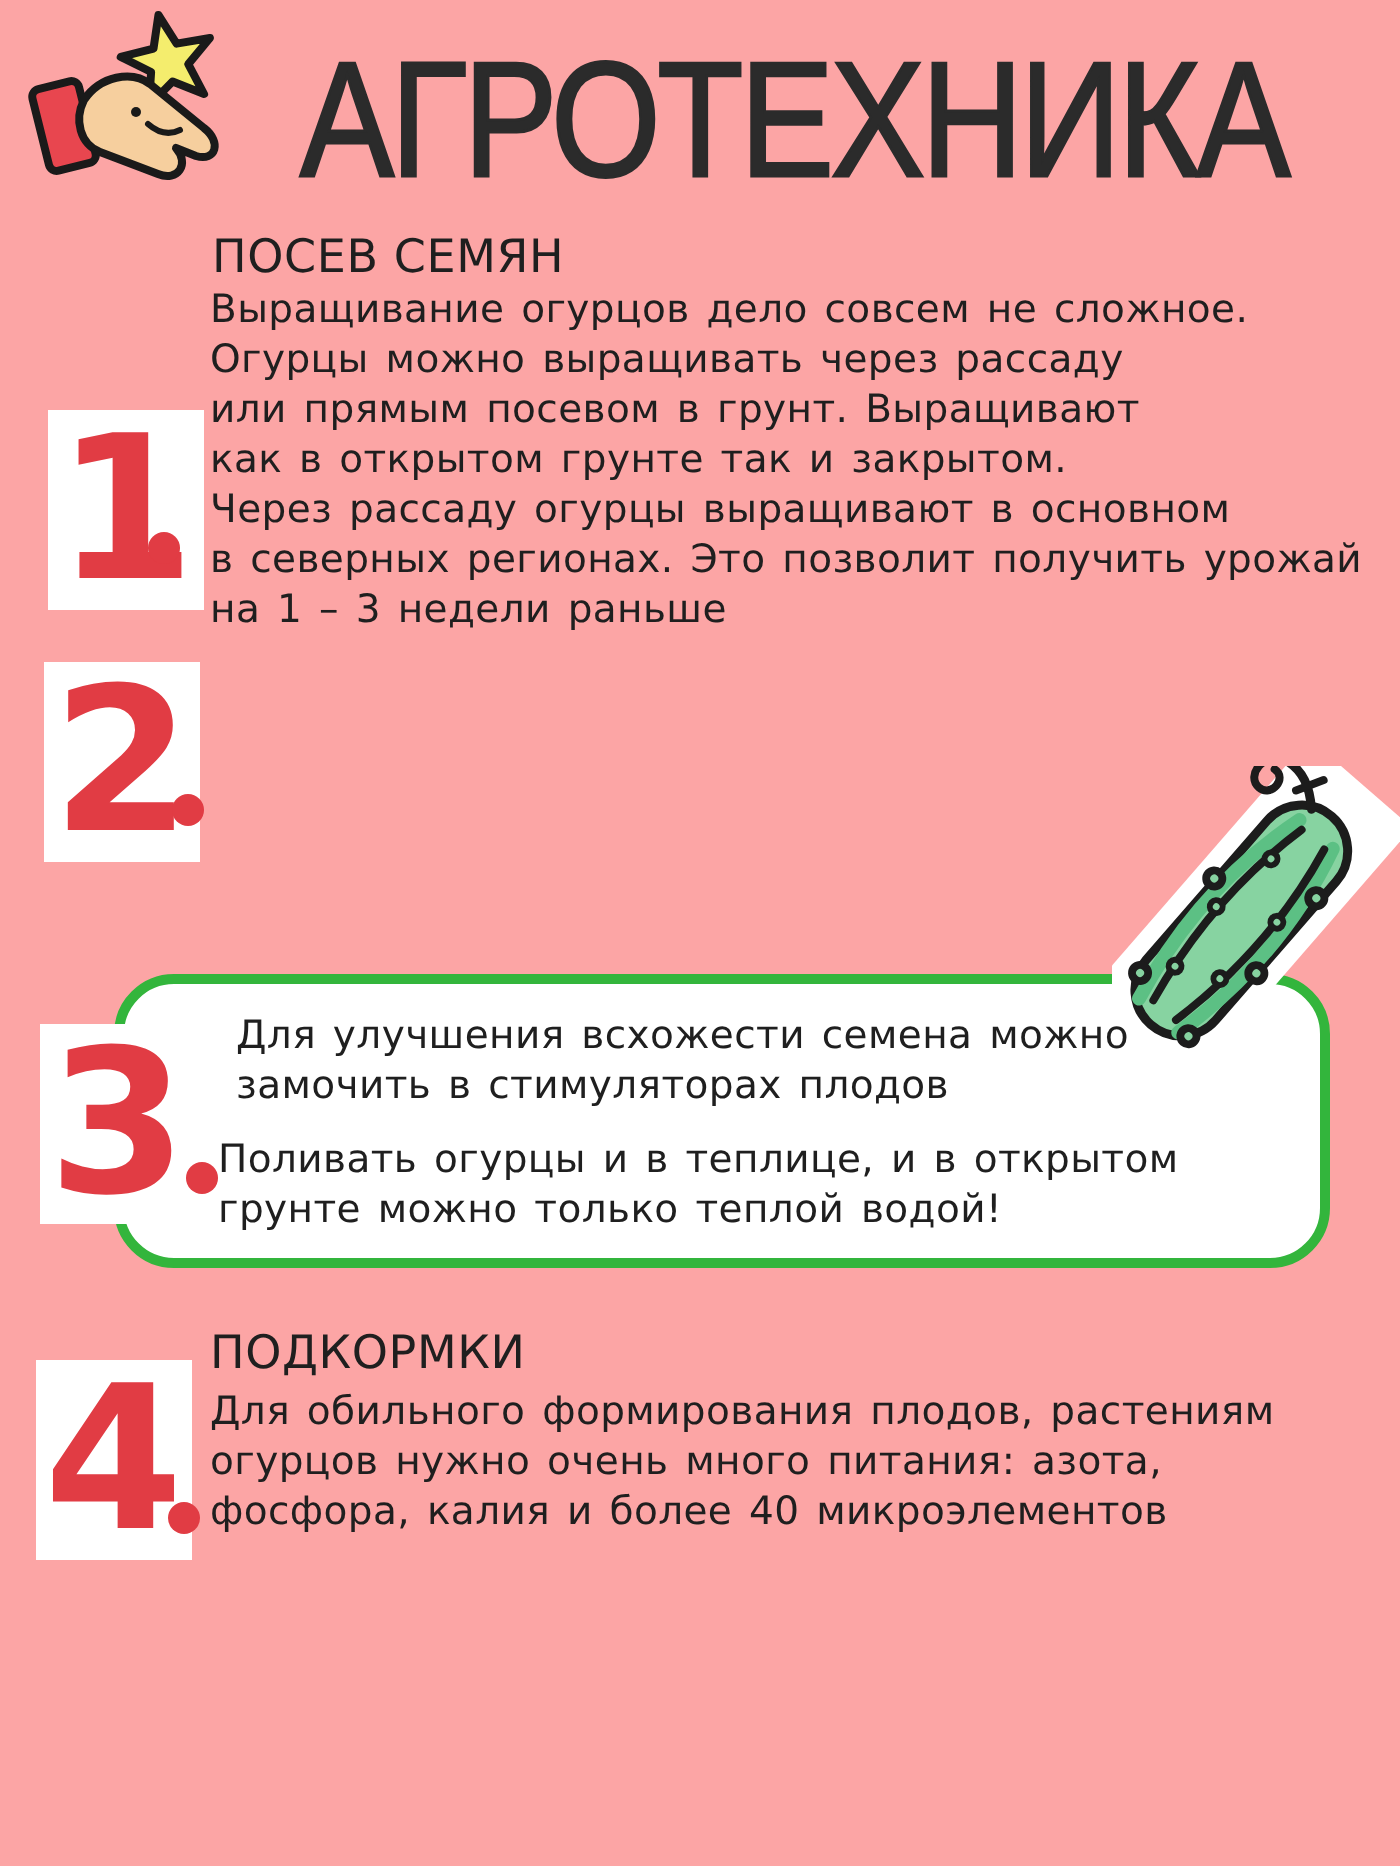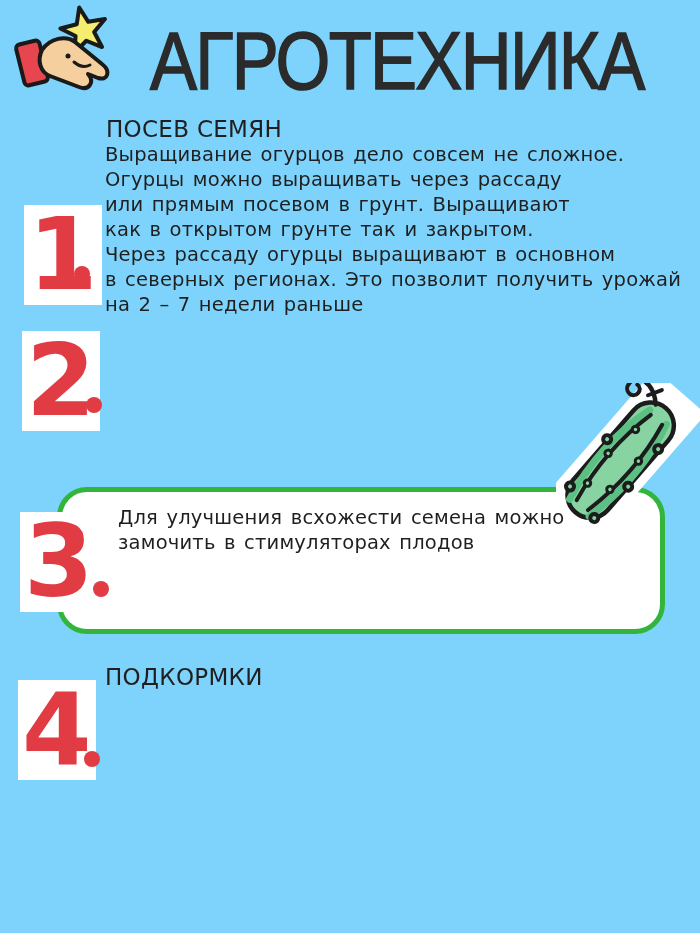--- a/index.html
+++ b/index.html
@@ -2,21 +2,21 @@
 <html lang="ru"><head>
 <meta charset="utf-8">
 <style>
   :root{
     --red:#e13c44;
     --green:#33b53c;
     --ink:#1f1f1f;
   }
   html,body{margin:0;padding:0;background:#fff;}
   .page{
-    position:relative;width:700px;height:933px;background:#7dd3fc;overflow:hidden;
+    position:relative;width:700px;height:933px;background:#fca5a5;overflow:hidden;
     font-family:"DejaVu Sans","Liberation Sans",sans-serif;color:var(--ink);
   }
   .abs{position:absolute;}
   
   .logo{left:12px;top:4px;width:118px;height:104px;}
   .title{
     left:150px;top:14px;margin:0;white-space:nowrap;
     font-family:"Liberation Sans",sans-serif;font-weight:400;
     font-size:82px;letter-spacing:-2px;color:#2b2b2b;
     -webkit-text-stroke:1.5px #2b2b2b;
@@ -77,30 +77,32 @@
 
   <div class="abs num n1">1</div>
   <div class="abs dot d1"></div>
   <div class="abs heading h-s1">ПОСЕВ СЕМЯН</div>
   <div class="abs body-text b-s1">Выращивание огурцов дело совсем не сложное.
 Огурцы можно выращивать через рассаду
 или прямым посевом в грунт. Выращивают
 как в открытом грунте так и закрытом.
 Через рассаду огурцы выращивают в основном
 в северных регионах. Это позволит получить урожай
-на 2 – 7 недели раньше</div>
+на 1 – 3 недели раньше</div>
 
   <div class="abs num n2">2</div>
   <div class="abs dot d2"></div>
 
   <div class="abs tip-box"></div>
   <div class="abs num n3">3</div>
   <div class="abs dot d3"></div>
   <div class="abs body-text tip1">Для улучшения всхожести семена можно
 замочить в стимуляторах плодов</div>
+  <div class="abs body-text tip2">Поливать огурцы и в теплице, и в открытом
+грунте можно только теплой водой!</div>
 
   <svg class="abs cucumber" viewBox="0 0 148 148" aria-hidden="true">
     <g transform="translate(64,78) rotate(-49)">
       <rect x="-78" y="-34" width="170" height="68" fill="#ffffff"></rect>
       <rect x="-68" y="-23" width="138" height="46" rx="23" fill="#87d3a1" stroke="#1c1c1c" stroke-width="4.5"></rect>
       <path d="M-62,13 Q0,27 58,11" stroke="#5cc084" stroke-width="7" fill="none" stroke-linecap="round"></path>
       <path d="M-62,-13 Q0,-27 58,-11" stroke="#5cc084" stroke-width="7" fill="none" stroke-linecap="round"></path>
       <circle cx="-52" cy="-21" r="4" fill="#87d3a1" stroke="#1c1c1c" stroke-width="4"></circle>
       <circle cx="8" cy="-24" r="4" fill="#87d3a1" stroke="#1c1c1c" stroke-width="4"></circle>
       <circle cx="-60" cy="18" r="4" fill="#87d3a1" stroke="#1c1c1c" stroke-width="4"></circle>
@@ -115,14 +117,17 @@
       <circle cx="12" cy="14" r="3.2" fill="#87d3a1" stroke="#1c1c1c" stroke-width="3"></circle>
       <path d="M66,-10 C74,-18 78,-26 76,-36" stroke="#1c1c1c" stroke-width="4.5" fill="none" stroke-linecap="round"></path>
       <path d="M68,-22 l13,7" stroke="#1c1c1c" stroke-width="4" fill="none" stroke-linecap="round"></path>
       <path d="M76,-36 c-4,-11 -19,-10 -19,-1 c0,8 13,8 12,0" stroke="#1c1c1c" stroke-width="4" fill="none" stroke-linecap="round"></path>
     </g>
   </svg>
 
   <div class="abs num n4">4</div>
   <div class="abs dot d4"></div>
   <div class="abs heading h-s4">ПОДКОРМКИ</div>
+  <div class="abs body-text b-s4">Для обильного формирования плодов, растениям
+огурцов нужно очень много питания: азота,
+фосфора, калия и более 40 микроэлементов</div>
 
 </div>
 
 </body></html>

